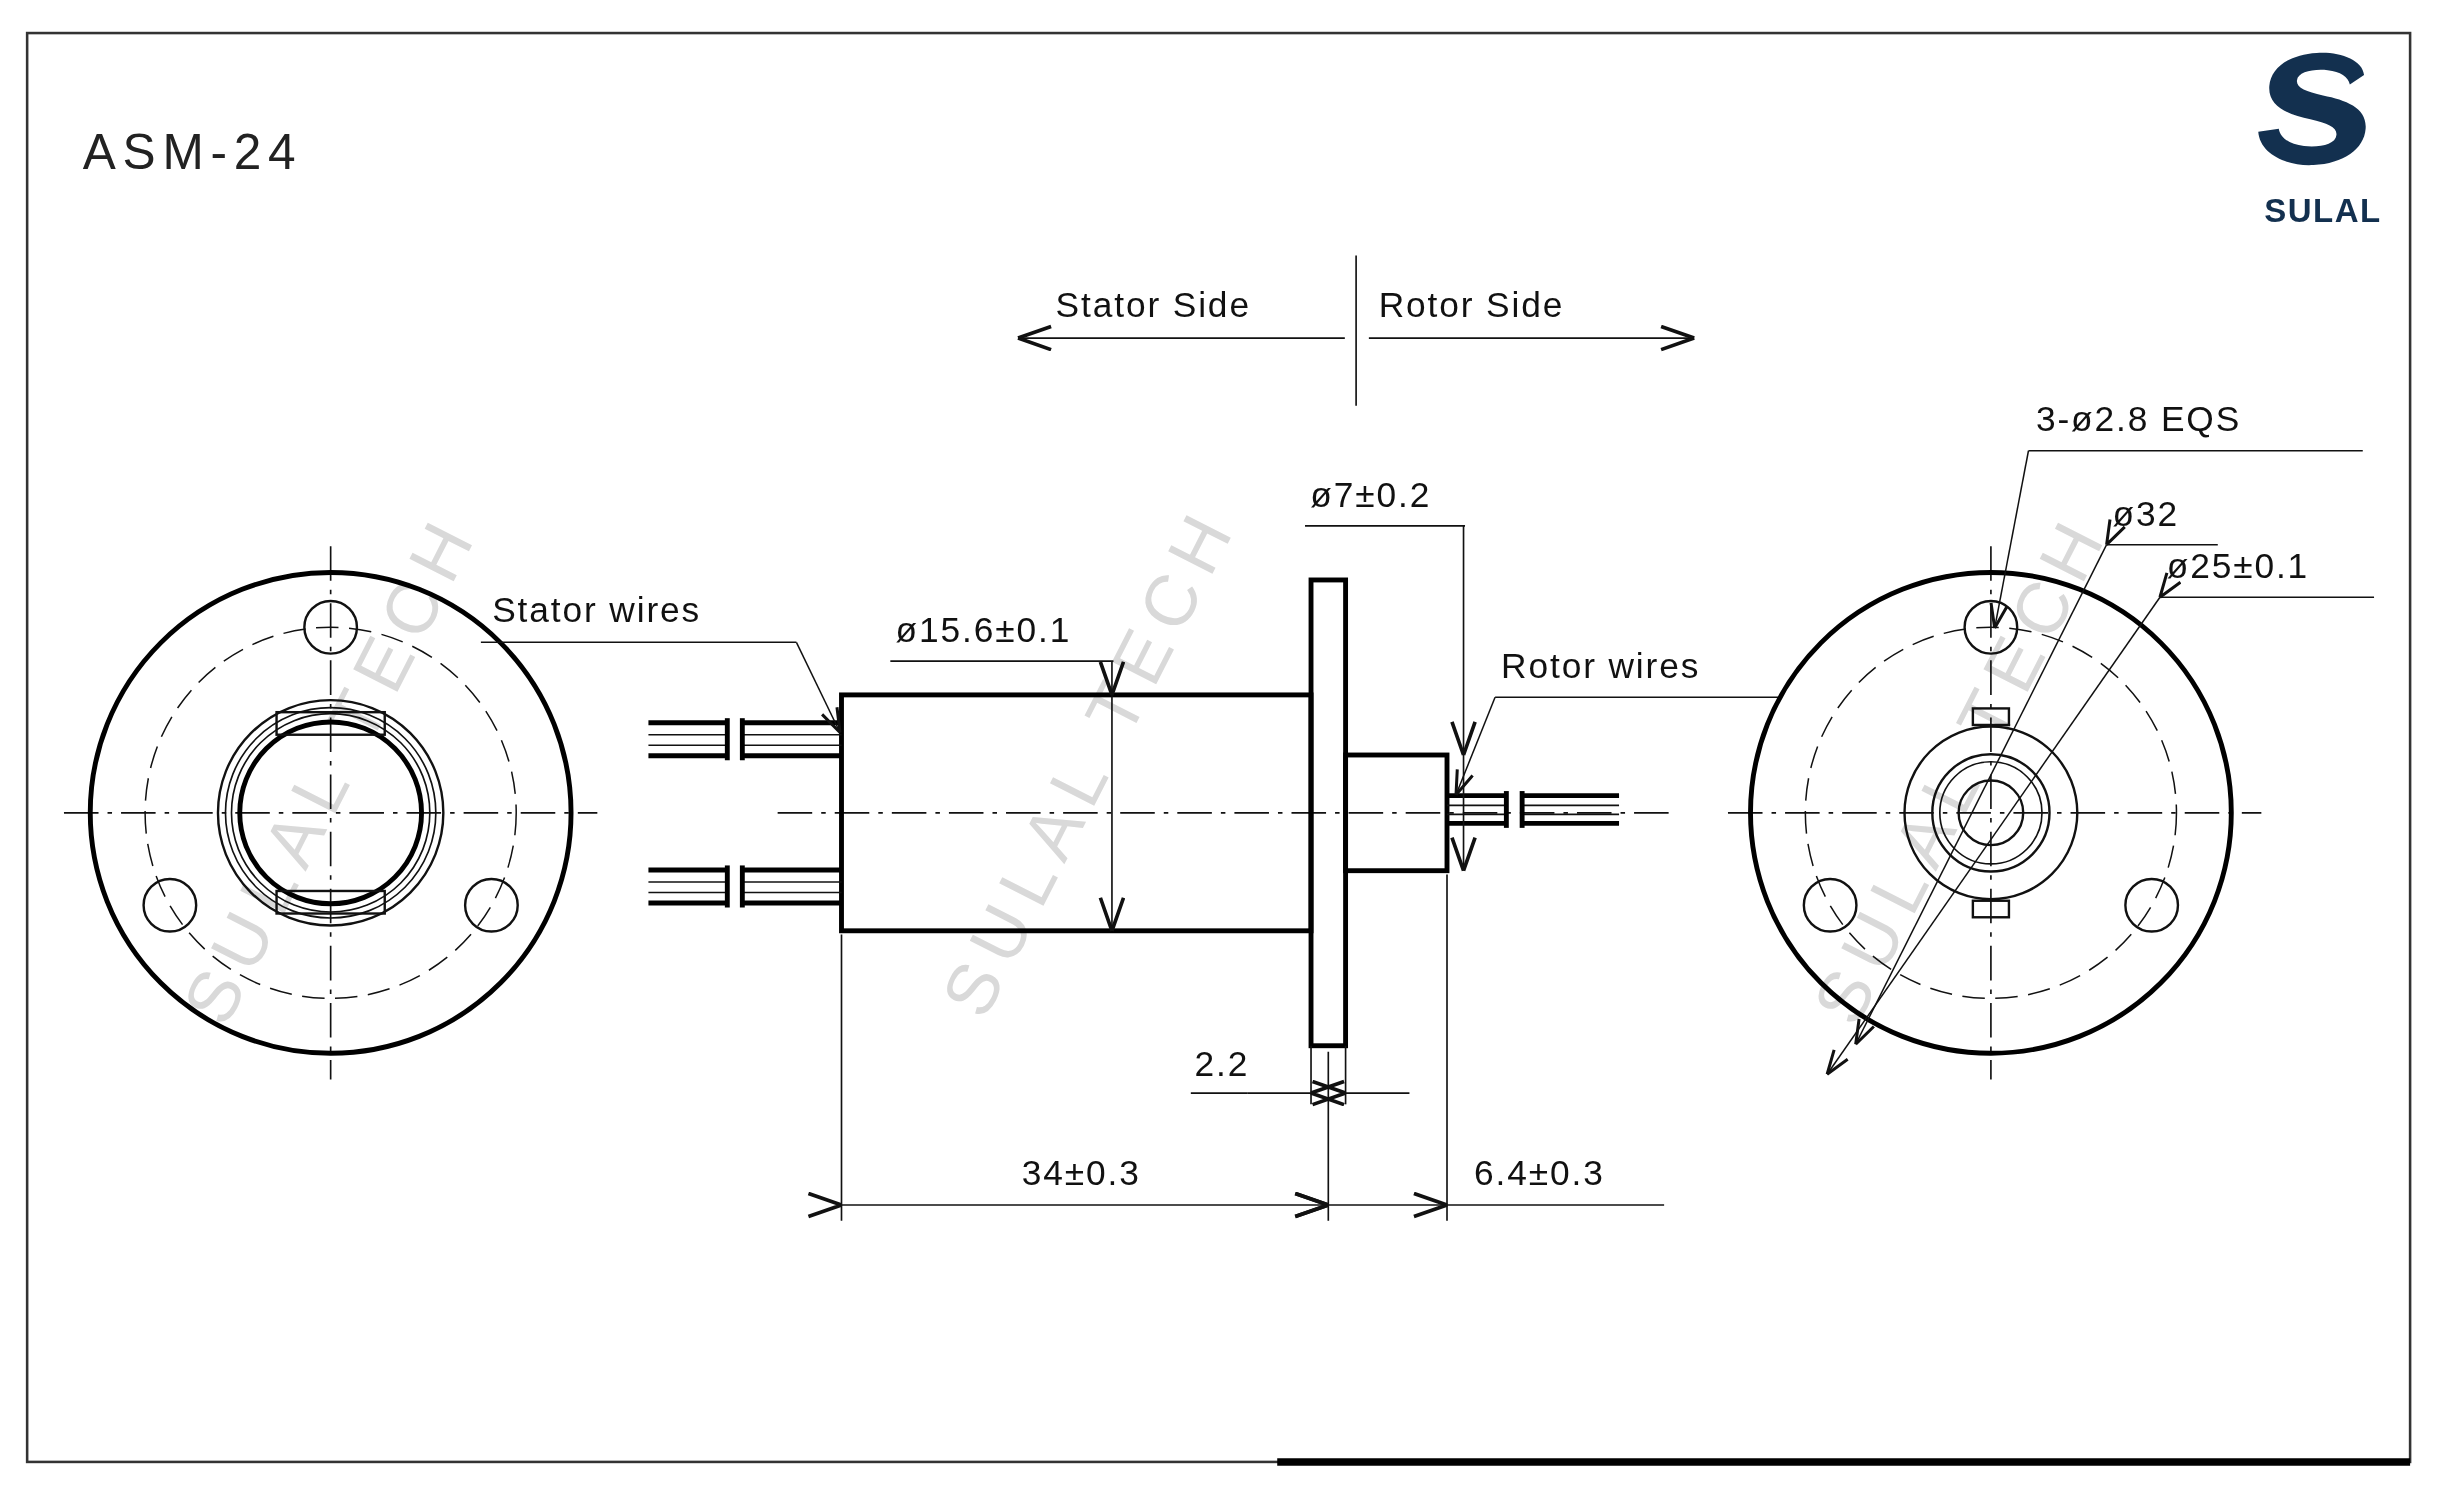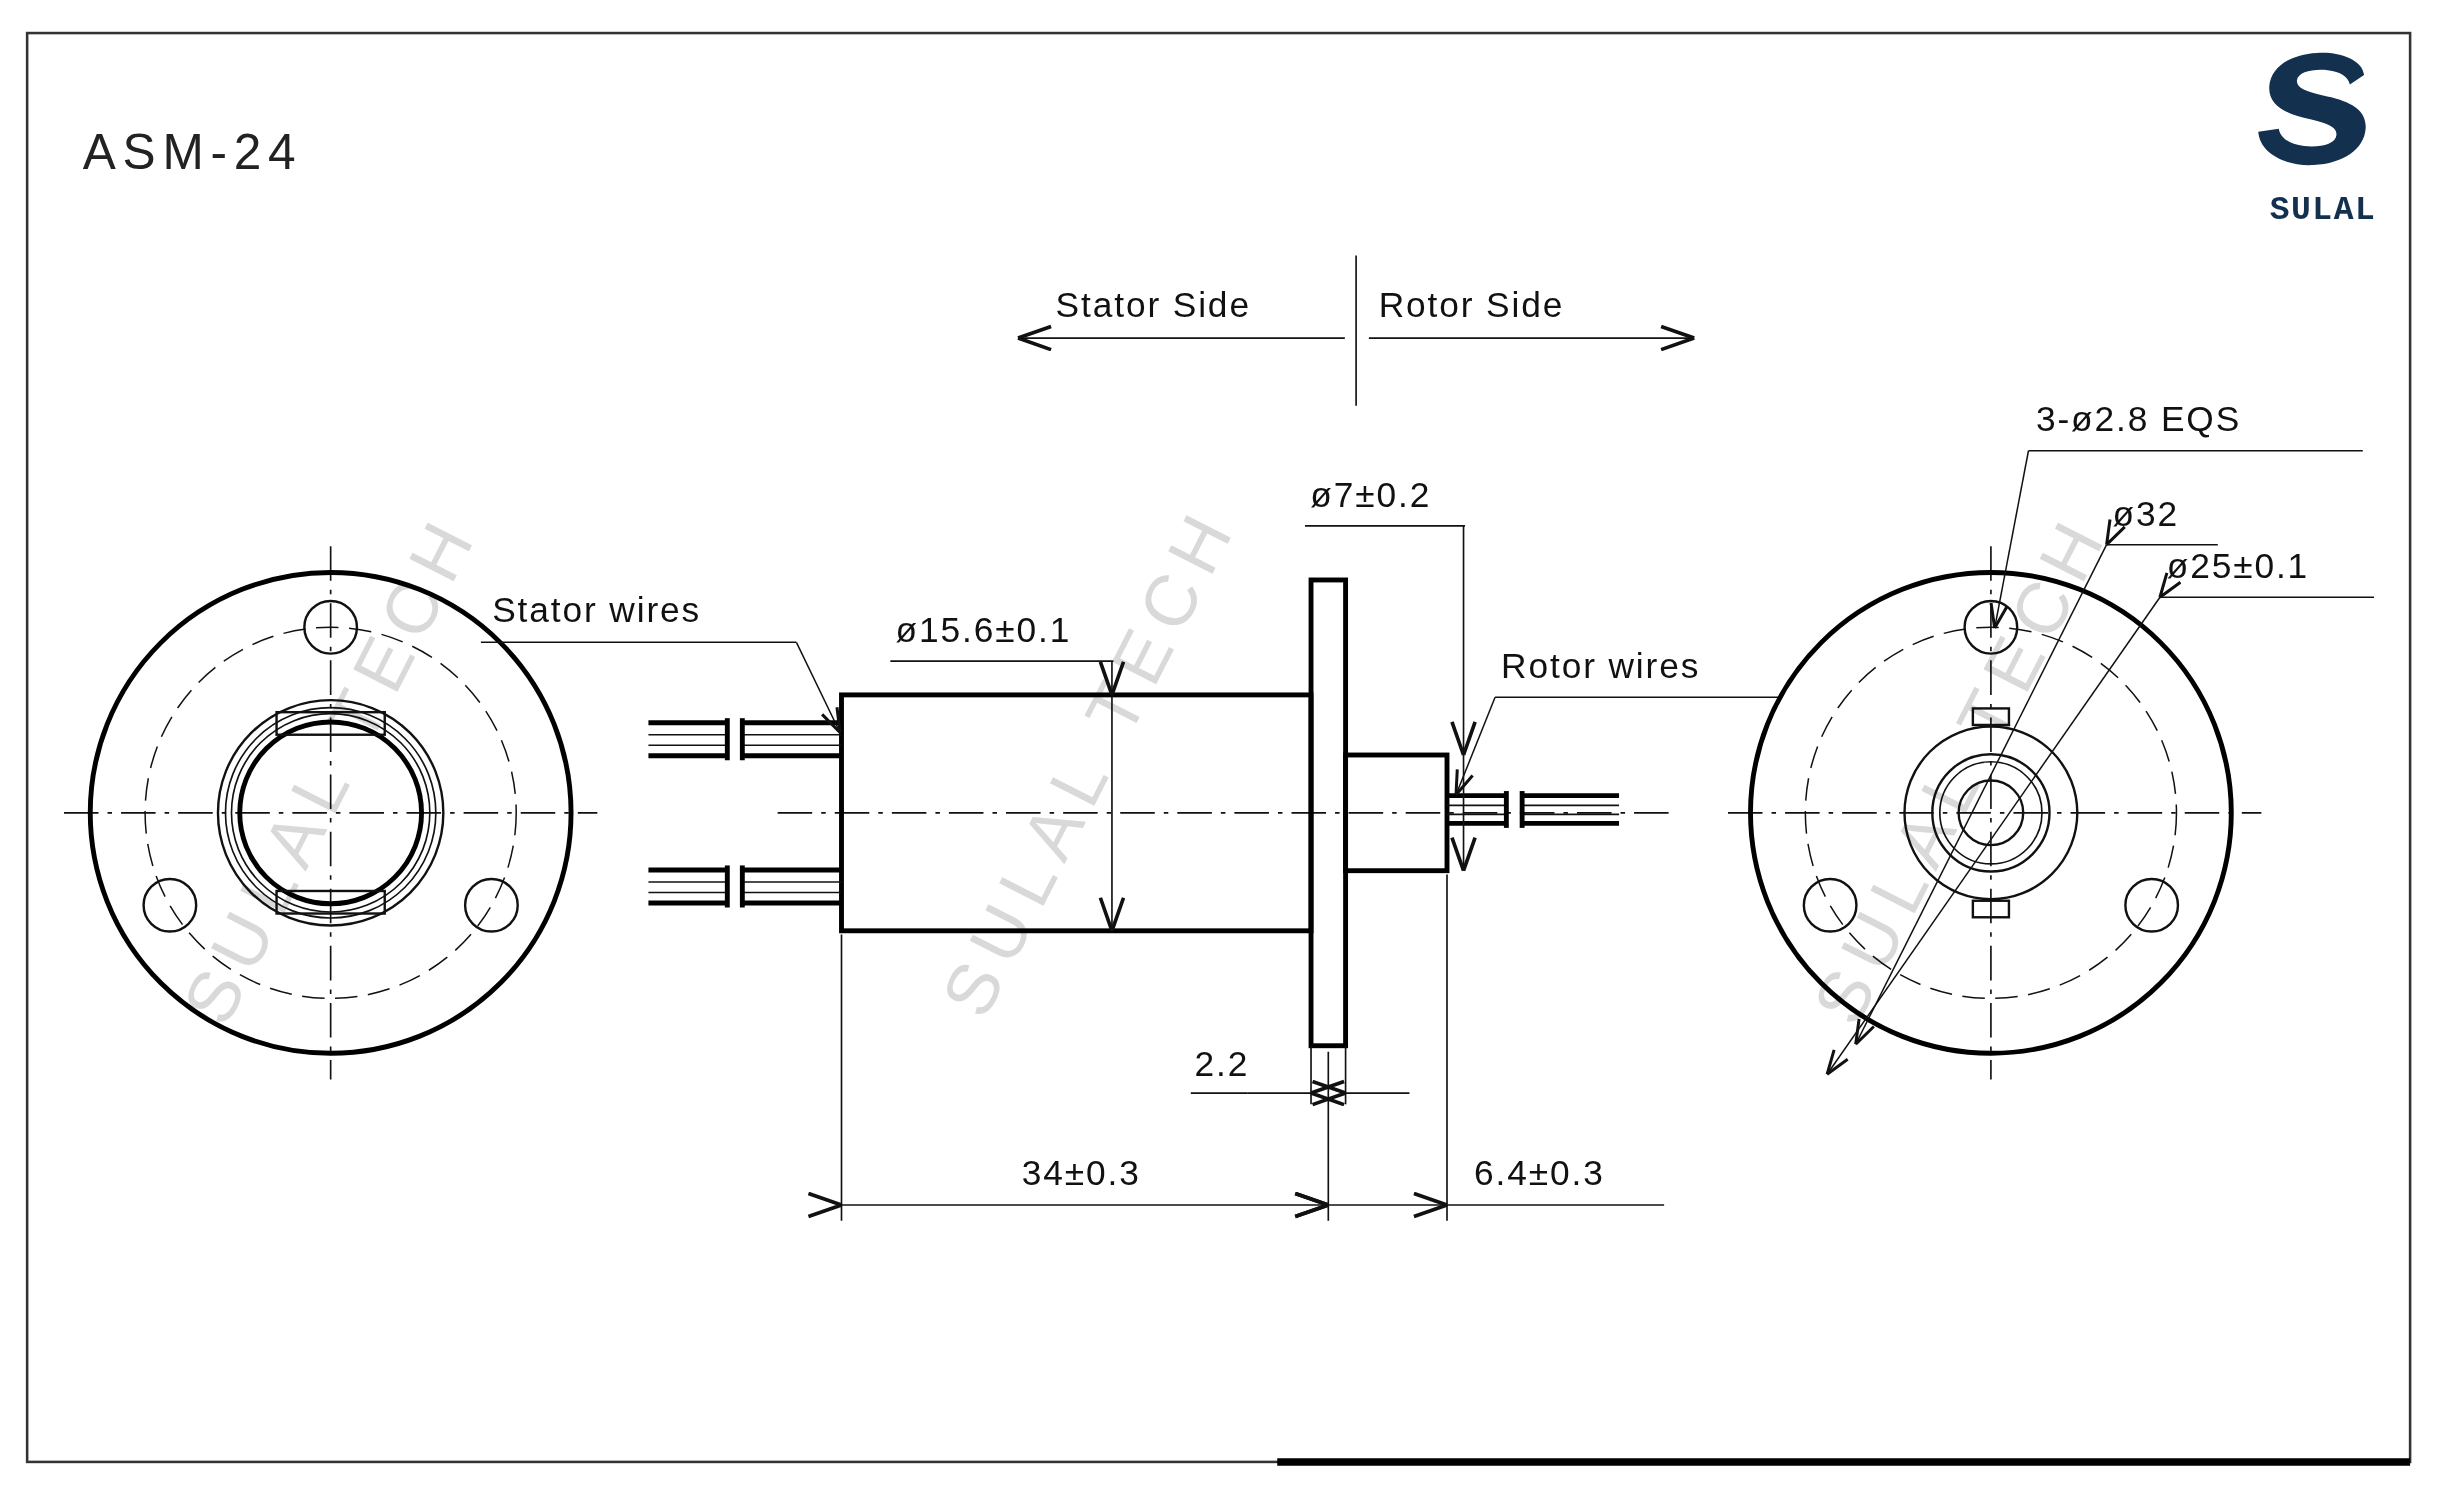--- a/index.html
+++ b/index.html
@@ -1,21 +1,21 @@
 <!DOCTYPE html>
 <html style="font-size:12px"><head>
 <meta charset="utf-8">
 <style>
   html,body{margin:0;padding:0;background:#ffffff;}
   body{width:2438px;height:1507px;overflow:hidden;font-family:"Liberation Sans",sans-serif;}
   #stage{position:relative;width:2438px;height:1507px;background:#fff;}
   svg#dwg{position:absolute;left:0;top:0;width:2438px;height:1507px;display:block;}
   #logo-wrap{position:absolute;left:2242px;top:45px;width:162px;height:150px;}
   #logo-txt{position:absolute;left:2242px;top:192px;width:162px;text-align:center;
-    font-family:Liberation Mono, monospace;font-weight:700;font-size:33px;color:#13304f;letter-spacing:1.5px;}
+    font-family:Liberation Sans, sans-serif;font-weight:700;font-size:33px;color:#13304f;letter-spacing:1.5px;}
 </style>
 </head>
 <body>
 
 <div id="stage">
 
 <svg id="dwg" viewBox="0 0 3245 2006" xmlns="http://www.w3.org/2000/svg">
   <defs>
     <style>
       .thin   { fill:none; stroke:#111; stroke-width:2.2; }

